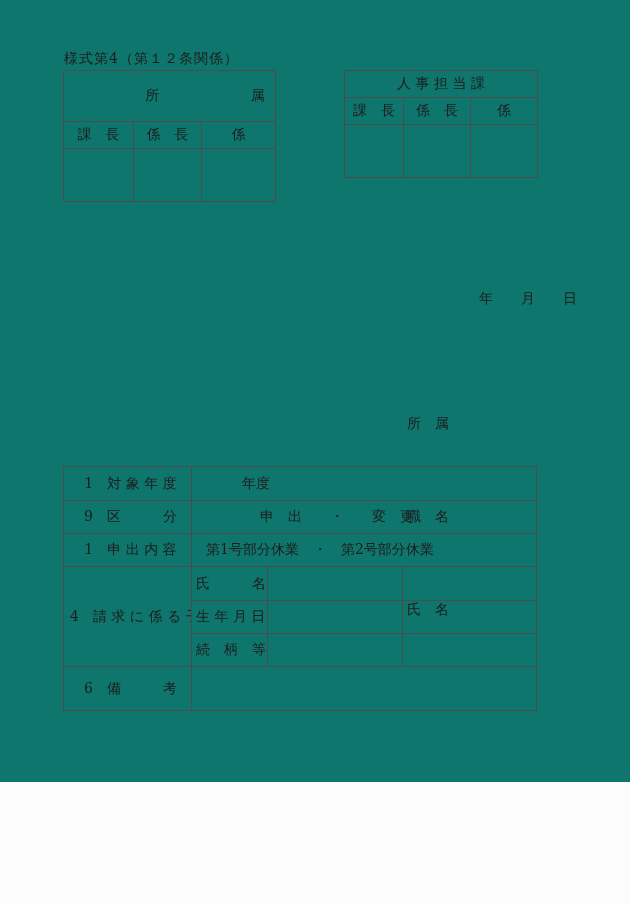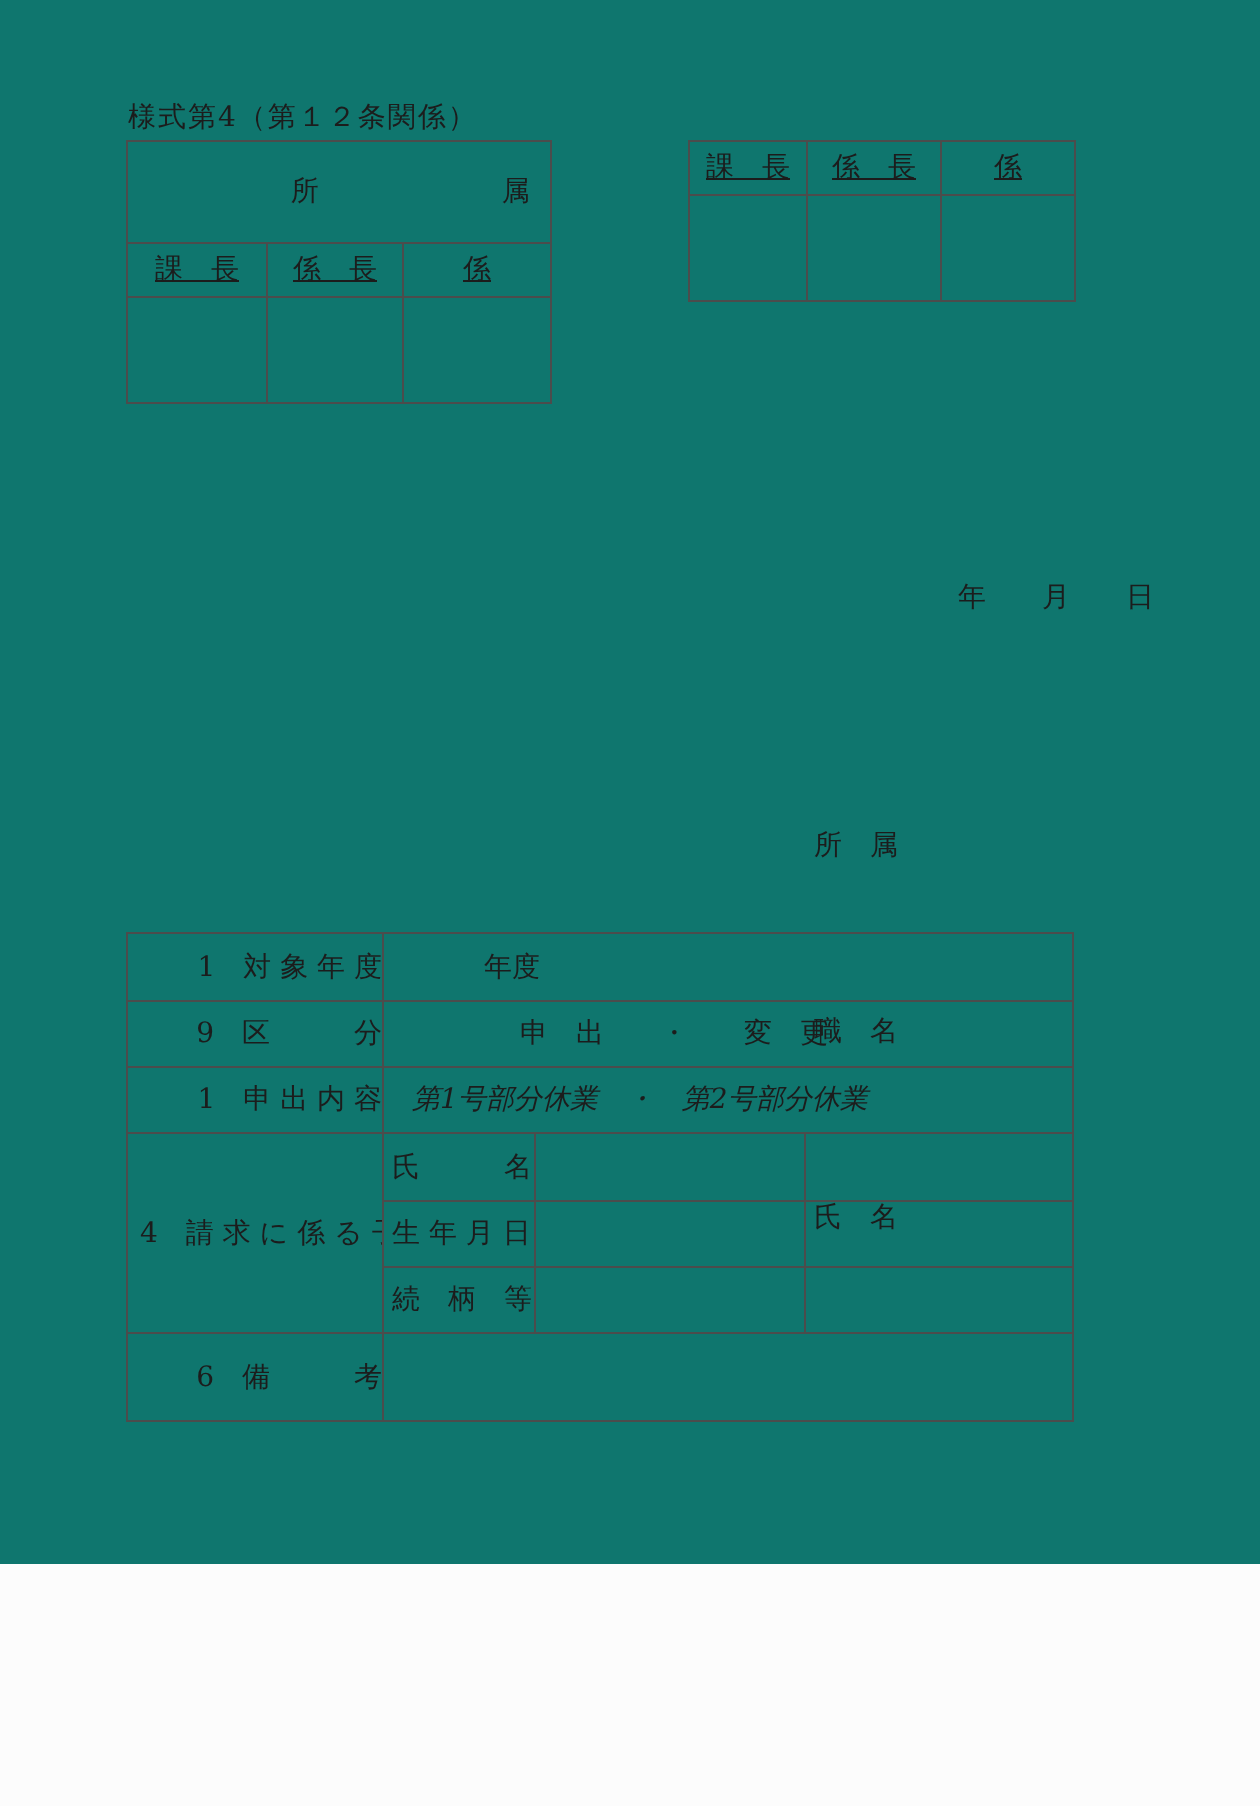--- a/index.html
+++ b/index.html
@@ -18,40 +18,40 @@
 
   .form-number { position: absolute; left: 64px; top: 50px; letter-spacing: 1px; }
 
   table { border-collapse: collapse; table-layout: fixed; }
   td { border: 1px solid #4c4c4c; padding: 0; text-align: center; vertical-align: middle; font-size: 14px; }
 
   .approval { position: absolute; top: 70px; }
   .approval-left  { left: 63px;  width: 212px; }
   .approval-right { left: 344px; width: 193px; }
   .approval tr.hdr-row td  { height: 27px; }
-  .approval tr.role-row td { height: 27px; text-decoration: underline; }
+  .approval tr.role-row td { height: 27px; }
   .approval tr.stamp-row td { height: 53px; }
   .spread span { display: inline-block; width: 50%; text-align: center; }
 
   .doc-title { position: absolute; top: 228px; left: 0; width: 630px; text-align: center; }
 
   .date-line { position: absolute; top: 290px; left: 479px; }
 
   .addressee { position: absolute; top: 324px; left: 88px; }
   .addressee .honorific { margin-left: 56px; }
 
   .signer { position: absolute; top: 346px; left: 407px; line-height: 31px; }
 
   .main-table { position: absolute; top: 466px; left: 63px; width: 473px; }
   .main-table td { overflow: hidden; }
-  .main-table .item-label { text-align: right; padding-left: 6px; }
+  .main-table .item-label { text-align: center; padding-left: 6px; }
   .main-table .content { text-align: left; }
   .main-table .c-year   { padding-left: 50px; }
   .main-table .c-kubun  { padding-left: 68px; }
-  .main-table .c-naiyo  { padding-left: 14px; font-style: italic; }
+  .main-table .c-naiyo  { padding-left: 14px; }
   .main-table .sub-label { text-align: left; padding-left: 4px; }
   .r-34 { height: 34px; }
   .r-33 { height: 33px; }
   .r-44 { height: 44px; }
 
   .note { position: absolute; top: 712px; left: 65px; width: 530px; line-height: 26px; }
   .note .note-body { margin-left: 13px; }
   .note .note-line2 { margin-left: 22px; }
 </style>
 </head>
@@ -75,21 +75,23 @@
     </tr>
     <tr class="stamp-row">
       <td></td>
       <td></td>
       <td></td>
     </tr>
   </tbody></table>
 
   <table class="approval approval-right">
     <colgroup><col style="width:59px"><col style="width:67px"><col style="width:67px"></colgroup>
-    <tbody>
+    <tbody><tr class="hdr-row">
+      <td colspan="3">人 事 担 当 課</td>
+    </tr>
     <tr class="role-row">
       <td>課　長</td>
       <td>係　長</td>
       <td>係</td>
     </tr>
     <tr class="stamp-row">
       <td></td>
       <td></td>
       <td></td>
     </tr>

